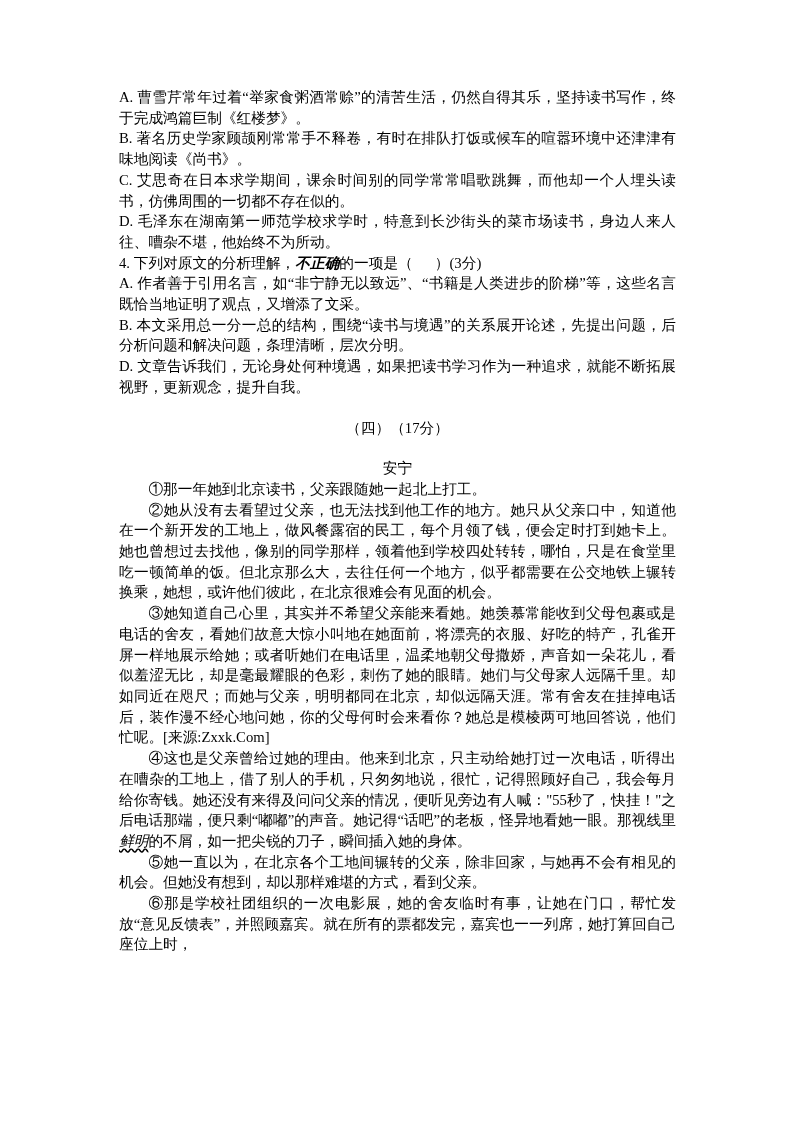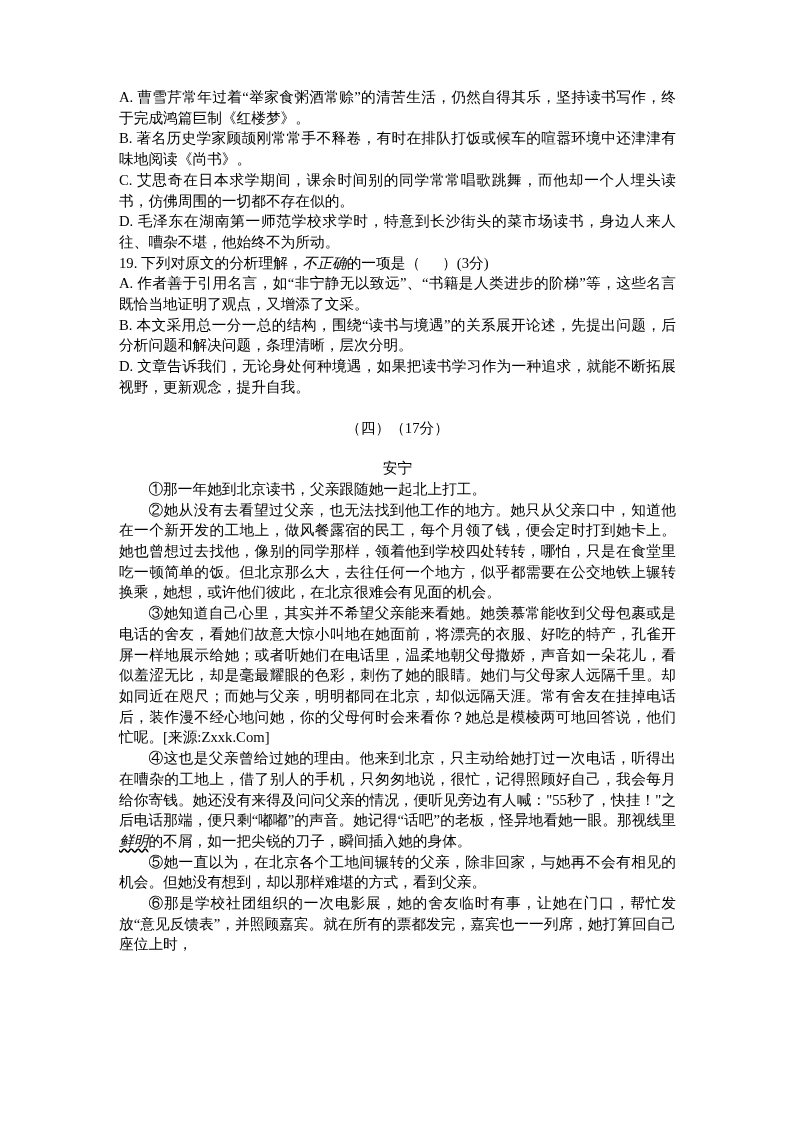--- a/index.html
+++ b/index.html
@@ -16,40 +16,40 @@
     line-height: 20.7px;
     color: #000000;
     overflow: hidden;
   }
   .page p {
     white-space: pre-wrap;
     text-align: justify;
   }
   .indent { text-indent: 2em; }
   .center { text-align: center !important; text-indent: 0; margin-top: 20px; }
-  .bi { font-weight: normal; font-style: italic; }
+  .bi { font-weight: bold; font-style: italic; }
   .bi-wavy {
     font-weight: normal;
     font-style: italic;
     text-decoration: underline;
     text-decoration-style: wavy;
     text-underline-offset: 2px;
   }
 </style>
 </head>
 <body>
 
 <div class="page">
 
   <p>A. 曹雪芹常年过着“举家食粥酒常赊”的清苦生活，仍然自得其乐，坚持读书写作，终于完成鸿篇巨制《红楼梦》。</p>
   <p>B. 著名历史学家顾颉刚常常手不释卷，有时在排队打饭或候车的喧嚣环境中还津津有味地阅读《尚书》。</p>
   <p>C. 艾思奇在日本求学期间，课余时间别的同学常常唱歌跳舞，而他却一个人埋头读书，仿佛周围的一切都不存在似的。</p>
   <p>D. 毛泽东在湖南第一师范学校求学时，特意到长沙街头的菜市场读书，身边人来人往、嘈杂不堪，他始终不为所动。</p>
 
-  <p><span>19. 下列对原文的分析理解，</span><span class="bi">不正确</span><span>的一项是（      ）(3分)</span></p>
+  <p><span>4. 下列对原文的分析理解，</span><span class="bi">不正确</span><span>的一项是（      ）(3分)</span></p>
 
   <p>A. 作者善于引用名言，如“非宁静无以致远”、“书籍是人类进步的阶梯”等，这些名言既恰当地证明了观点，又增添了文采。</p>
   <p>B. 本文采用总一分一总的结构，围绕“读书与境遇”的关系展开论述，先提出问题，后分析问题和解决问题，条理清晰，层次分明。</p>
   <p>D. 文章告诉我们，无论身处何种境遇，如果把读书学习作为一种追求，就能不断拓展视野，更新观念，提升自我。</p>
 
 
   <p class="center">（四）（17分）</p>
   <p class="center">安宁</p>
 
   <p class="indent">①那一年她到北京读书，父亲跟随她一起北上打工。</p>

